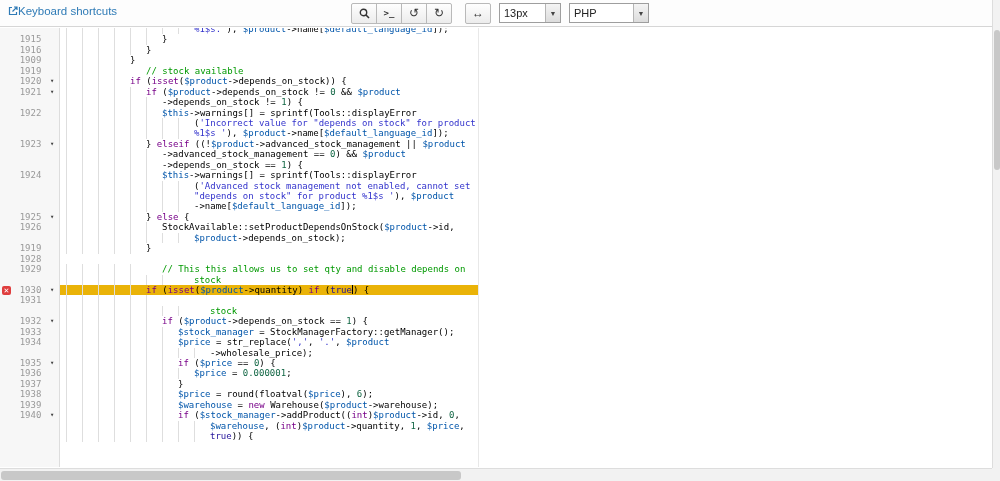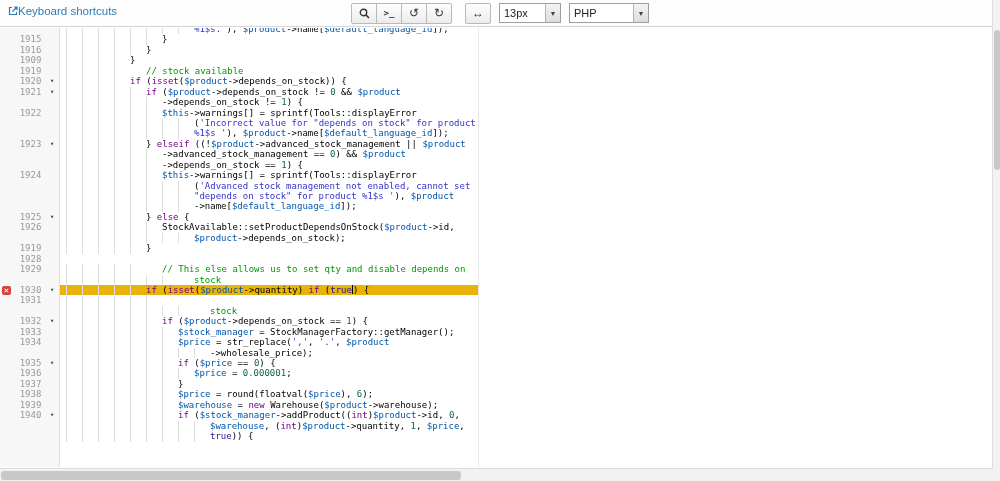--- a/index.html
+++ b/index.html
@@ -139,21 +139,21 @@
         <div class="row"><div class="g-err"></div><div class="g-num"></div><div class="g-fold"></div><div class="code"><span class="ind"></span><span class="ind"></span><span class="ind"></span><span class="ind"></span><span class="ind"></span><span class="ind"></span><span class="tk-p">-&gt;depends_on_stock == </span><span class="tk-n">1</span><span class="tk-p">) {</span></div></div>
         <div class="row"><div class="g-err"></div><div class="g-num">1924</div><div class="g-fold"></div><div class="code"><span class="ind"></span><span class="ind"></span><span class="ind"></span><span class="ind"></span><span class="ind"></span><span class="ind"></span><span class="tk-v">$this</span><span class="tk-p">-&gt;warnings[] = sprintf(Tools::displayError</span></div></div>
         <div class="row"><div class="g-err"></div><div class="g-num"></div><div class="g-fold"></div><div class="code"><span class="ind"></span><span class="ind"></span><span class="ind"></span><span class="ind"></span><span class="ind"></span><span class="ind"></span><span class="ind"></span><span class="ind"></span><span class="tk-p">(</span><span class="tk-s">'Advanced stock management not enabled, cannot set</span></div></div>
         <div class="row"><div class="g-err"></div><div class="g-num"></div><div class="g-fold"></div><div class="code"><span class="ind"></span><span class="ind"></span><span class="ind"></span><span class="ind"></span><span class="ind"></span><span class="ind"></span><span class="ind"></span><span class="ind"></span><span class="tk-s">"depends on stock" for product %1$s '</span><span class="tk-p">), </span><span class="tk-v">$product</span></div></div>
         <div class="row"><div class="g-err"></div><div class="g-num"></div><div class="g-fold"></div><div class="code"><span class="ind"></span><span class="ind"></span><span class="ind"></span><span class="ind"></span><span class="ind"></span><span class="ind"></span><span class="ind"></span><span class="ind"></span><span class="tk-p">-&gt;name[</span><span class="tk-v">$default_language_id</span><span class="tk-p">]);</span></div></div>
         <div class="row"><div class="g-err"></div><div class="g-num">1925</div><div class="g-fold">▾</div><div class="code"><span class="ind"></span><span class="ind"></span><span class="ind"></span><span class="ind"></span><span class="ind"></span><span class="tk-p">} </span><span class="tk-k">else</span><span class="tk-p"> {</span></div></div>
         <div class="row"><div class="g-err"></div><div class="g-num">1926</div><div class="g-fold"></div><div class="code"><span class="ind"></span><span class="ind"></span><span class="ind"></span><span class="ind"></span><span class="ind"></span><span class="ind"></span><span class="tk-p">StockAvailable::setProductDependsOnStock(</span><span class="tk-v">$product</span><span class="tk-p">-&gt;id,</span></div></div>
         <div class="row"><div class="g-err"></div><div class="g-num"></div><div class="g-fold"></div><div class="code"><span class="ind"></span><span class="ind"></span><span class="ind"></span><span class="ind"></span><span class="ind"></span><span class="ind"></span><span class="ind"></span><span class="ind"></span><span class="tk-v">$product</span><span class="tk-p">-&gt;depends_on_stock);</span></div></div>
         <div class="row"><div class="g-err"></div><div class="g-num">1919</div><div class="g-fold"></div><div class="code"><span class="ind"></span><span class="ind"></span><span class="ind"></span><span class="ind"></span><span class="ind"></span><span class="tk-p">}</span></div></div>
         <div class="row"><div class="g-err"></div><div class="g-num">1928</div><div class="g-fold"></div><div class="code"></div></div>
-        <div class="row"><div class="g-err"></div><div class="g-num">1929</div><div class="g-fold"></div><div class="code"><span class="ind"></span><span class="ind"></span><span class="ind"></span><span class="ind"></span><span class="ind"></span><span class="tk-c">// This else allows us to set qty and disable depends on</span></div></div>
+        <div class="row"><div class="g-err"></div><div class="g-num">1929</div><div class="g-fold"></div><div class="code"><span class="ind"></span><span class="ind"></span><span class="ind"></span><span class="ind"></span><span class="ind"></span><span class="tk-c">// This this allows us to set qty and disable depends on</span></div></div>
         <div class="row"><div class="g-err"></div><div class="g-num"></div><div class="g-fold"></div><div class="code"><span class="ind"></span><span class="ind"></span><span class="ind"></span><span class="ind"></span><span class="ind"></span><span class="ind"></span><span class="ind"></span><span class="tk-c">stock</span></div></div>
         <div class="row active"><div class="g-err"><span class="err-icon">✕</span></div><div class="g-num">1930</div><div class="g-fold">▾</div><div class="code"><span class="ind"></span><span class="ind"></span><span class="ind"></span><span class="ind"></span><span class="ind"></span><span class="tk-k">if</span><span class="tk-p"> (</span><span class="tk-k">isset</span><span class="tk-p">(</span><span class="tk-v">$product</span><span class="tk-p">-&gt;quantity) </span><span class="tk-k">if</span><span class="tk-p"> (</span><span class="tk-a">true</span><span class="caret"></span><span class="tk-p">) {</span></div></div>
         <div class="row"><div class="g-err"></div><div class="g-num">1931</div><div class="g-fold"></div><div class="code"><span class="ind"></span><span class="ind"></span><span class="ind"></span><span class="ind"></span><span class="ind"></span><span class="ind"></span></div></div>
         <div class="row"><div class="g-err"></div><div class="g-num"></div><div class="g-fold"></div><div class="code"><span class="ind"></span><span class="ind"></span><span class="ind"></span><span class="ind"></span><span class="ind"></span><span class="ind"></span><span class="ind"></span><span class="ind"></span><span class="tk-c">stock</span></div></div>
         <div class="row"><div class="g-err"></div><div class="g-num">1932</div><div class="g-fold">▾</div><div class="code"><span class="ind"></span><span class="ind"></span><span class="ind"></span><span class="ind"></span><span class="ind"></span><span class="ind"></span><span class="tk-k">if</span><span class="tk-p"> (</span><span class="tk-v">$product</span><span class="tk-p">-&gt;depends_on_stock == </span><span class="tk-n">1</span><span class="tk-p">) {</span></div></div>
         <div class="row"><div class="g-err"></div><div class="g-num">1933</div><div class="g-fold"></div><div class="code"><span class="ind"></span><span class="ind"></span><span class="ind"></span><span class="ind"></span><span class="ind"></span><span class="ind"></span><span class="ind"></span><span class="tk-v">$stock_manager</span><span class="tk-p"> = StockManagerFactory::getManager();</span></div></div>
         <div class="row"><div class="g-err"></div><div class="g-num">1934</div><div class="g-fold"></div><div class="code"><span class="ind"></span><span class="ind"></span><span class="ind"></span><span class="ind"></span><span class="ind"></span><span class="ind"></span><span class="ind"></span><span class="tk-v">$price</span><span class="tk-p"> = str_replace(</span><span class="tk-s">','</span><span class="tk-p">, </span><span class="tk-s">'.'</span><span class="tk-p">, </span><span class="tk-v">$product</span></div></div>
         <div class="row"><div class="g-err"></div><div class="g-num"></div><div class="g-fold"></div><div class="code"><span class="ind"></span><span class="ind"></span><span class="ind"></span><span class="ind"></span><span class="ind"></span><span class="ind"></span><span class="ind"></span><span class="ind"></span><span class="ind"></span><span class="tk-p">-&gt;wholesale_price);</span></div></div>
         <div class="row"><div class="g-err"></div><div class="g-num">1935</div><div class="g-fold">▾</div><div class="code"><span class="ind"></span><span class="ind"></span><span class="ind"></span><span class="ind"></span><span class="ind"></span><span class="ind"></span><span class="ind"></span><span class="tk-k">if</span><span class="tk-p"> (</span><span class="tk-v">$price</span><span class="tk-p"> == </span><span class="tk-n">0</span><span class="tk-p">) {</span></div></div>
         <div class="row"><div class="g-err"></div><div class="g-num">1936</div><div class="g-fold"></div><div class="code"><span class="ind"></span><span class="ind"></span><span class="ind"></span><span class="ind"></span><span class="ind"></span><span class="ind"></span><span class="ind"></span><span class="ind"></span><span class="tk-v">$price</span><span class="tk-p"> = </span><span class="tk-n">0.000001</span><span class="tk-p">;</span></div></div>

